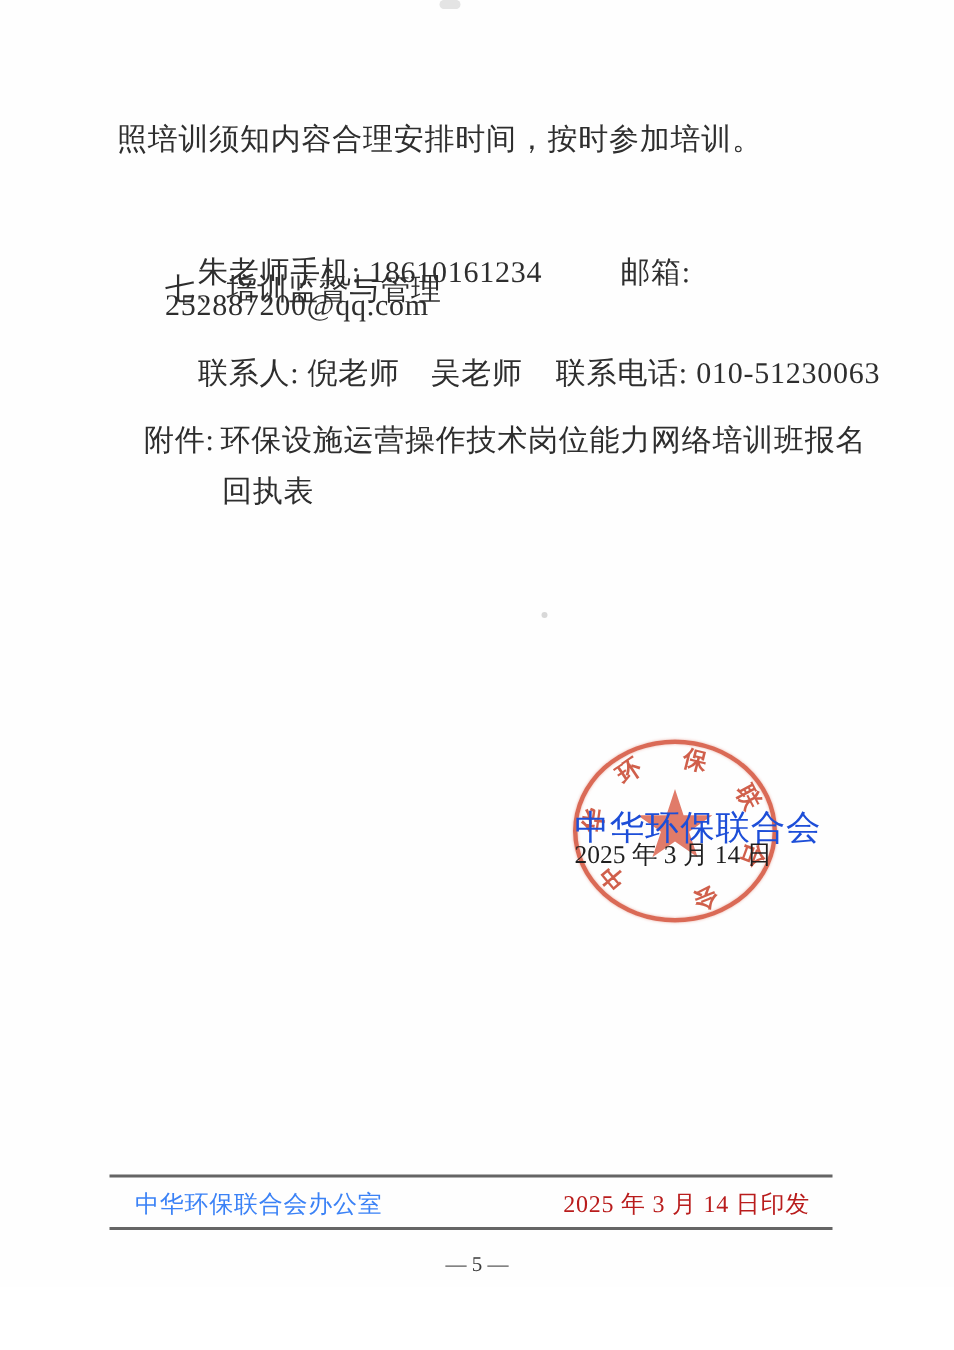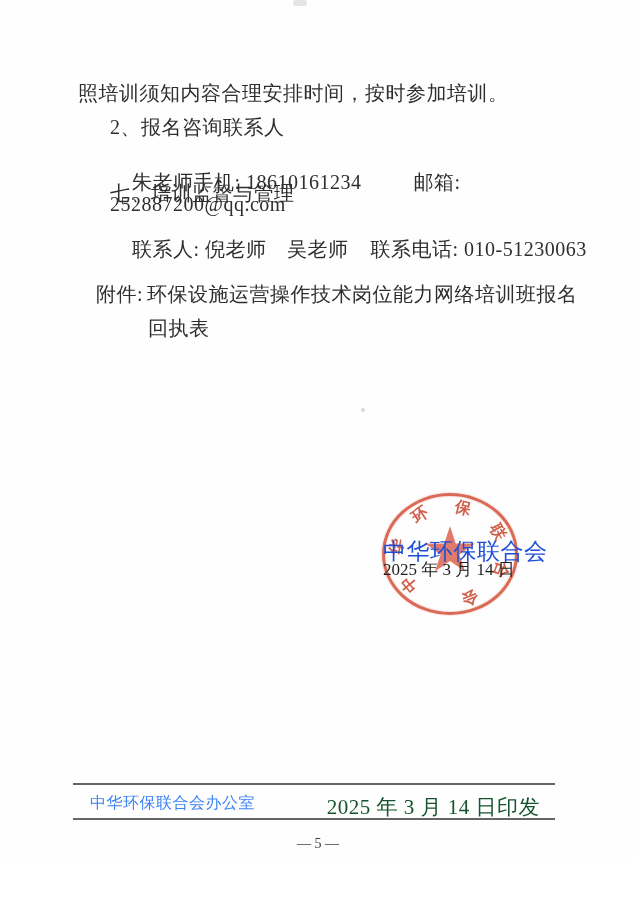--- a/index.html
+++ b/index.html
@@ -104,23 +104,23 @@
     letter-spacing: 0.5px;
     color: #3b82f6;
     white-space: pre-wrap;
   }
   .footer-date {
     position: absolute;
     left: 73px;
     top: 793px;
     width: 467px;
     text-align: right;
-    font-size: 21px;
-    letter-spacing: 0.5px;
-    color: #14532d;
+    font-size: 16px;
+    letter-spacing: 0.5px;
+    color: #b91c1c;
     white-space: pre-wrap;
   }
   .page-number {
     position: absolute;
     left: 0;
     top: 836px;
     width: 636px;
     text-align: center;
     font-size: 14px;
     color: #3a3a3a;
@@ -150,21 +150,20 @@
 </style>
 </head>
 <body>
 
 <div class="page">
 
   <div class="artifact-top"></div>
 
   <div class="bodyline" style="left:78px; top:82px;">照培训须知内容合理安排时间，按时参加培训。</div>
 
-  <div class="bodyline" style="left:110px; top:116px;">2、报名咨询联系人</div>
 
   <div class="bodyline" style="left:110px; top:149px;">
     <span class="seg">朱老师手机: 18610161234</span><span class="seg gap20">邮箱: 252887200@qq.com</span>
   </div>
 
   <div class="bodyline" style="left:110px; top:182px;">七、培训监督与管理</div>
 
   <div class="bodyline" style="left:110px; top:216px;">
     <span class="seg">联系人: 倪老师　吴老师</span><span class="seg gap22">联系电话: 010-51230063</span>
   </div>

